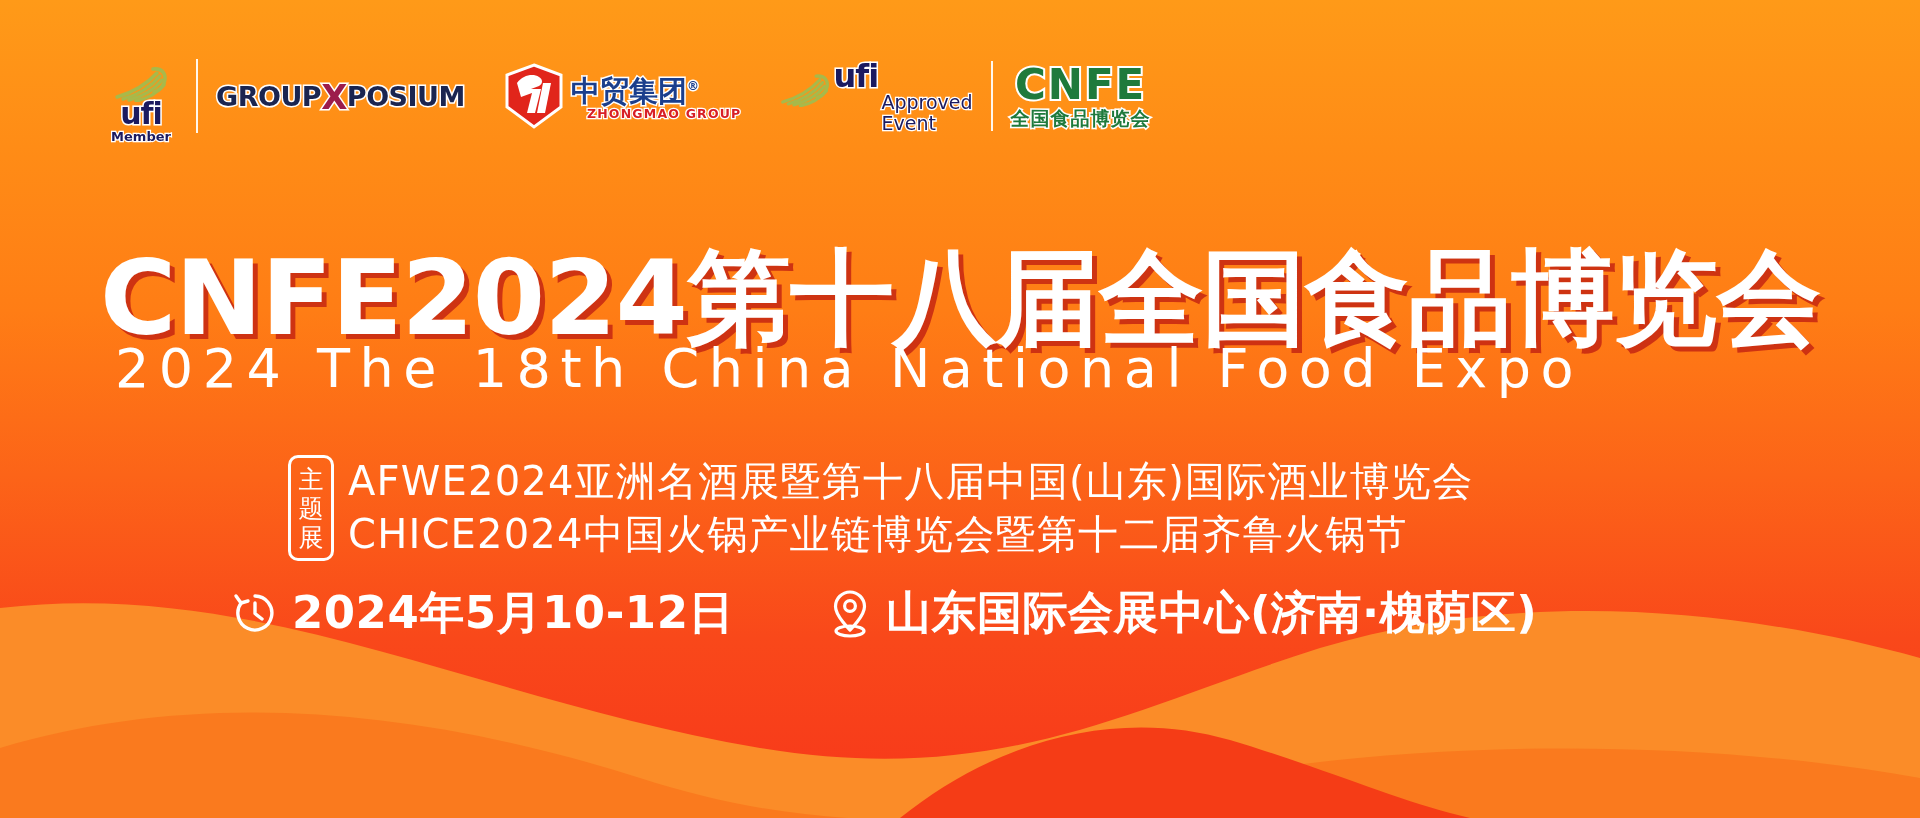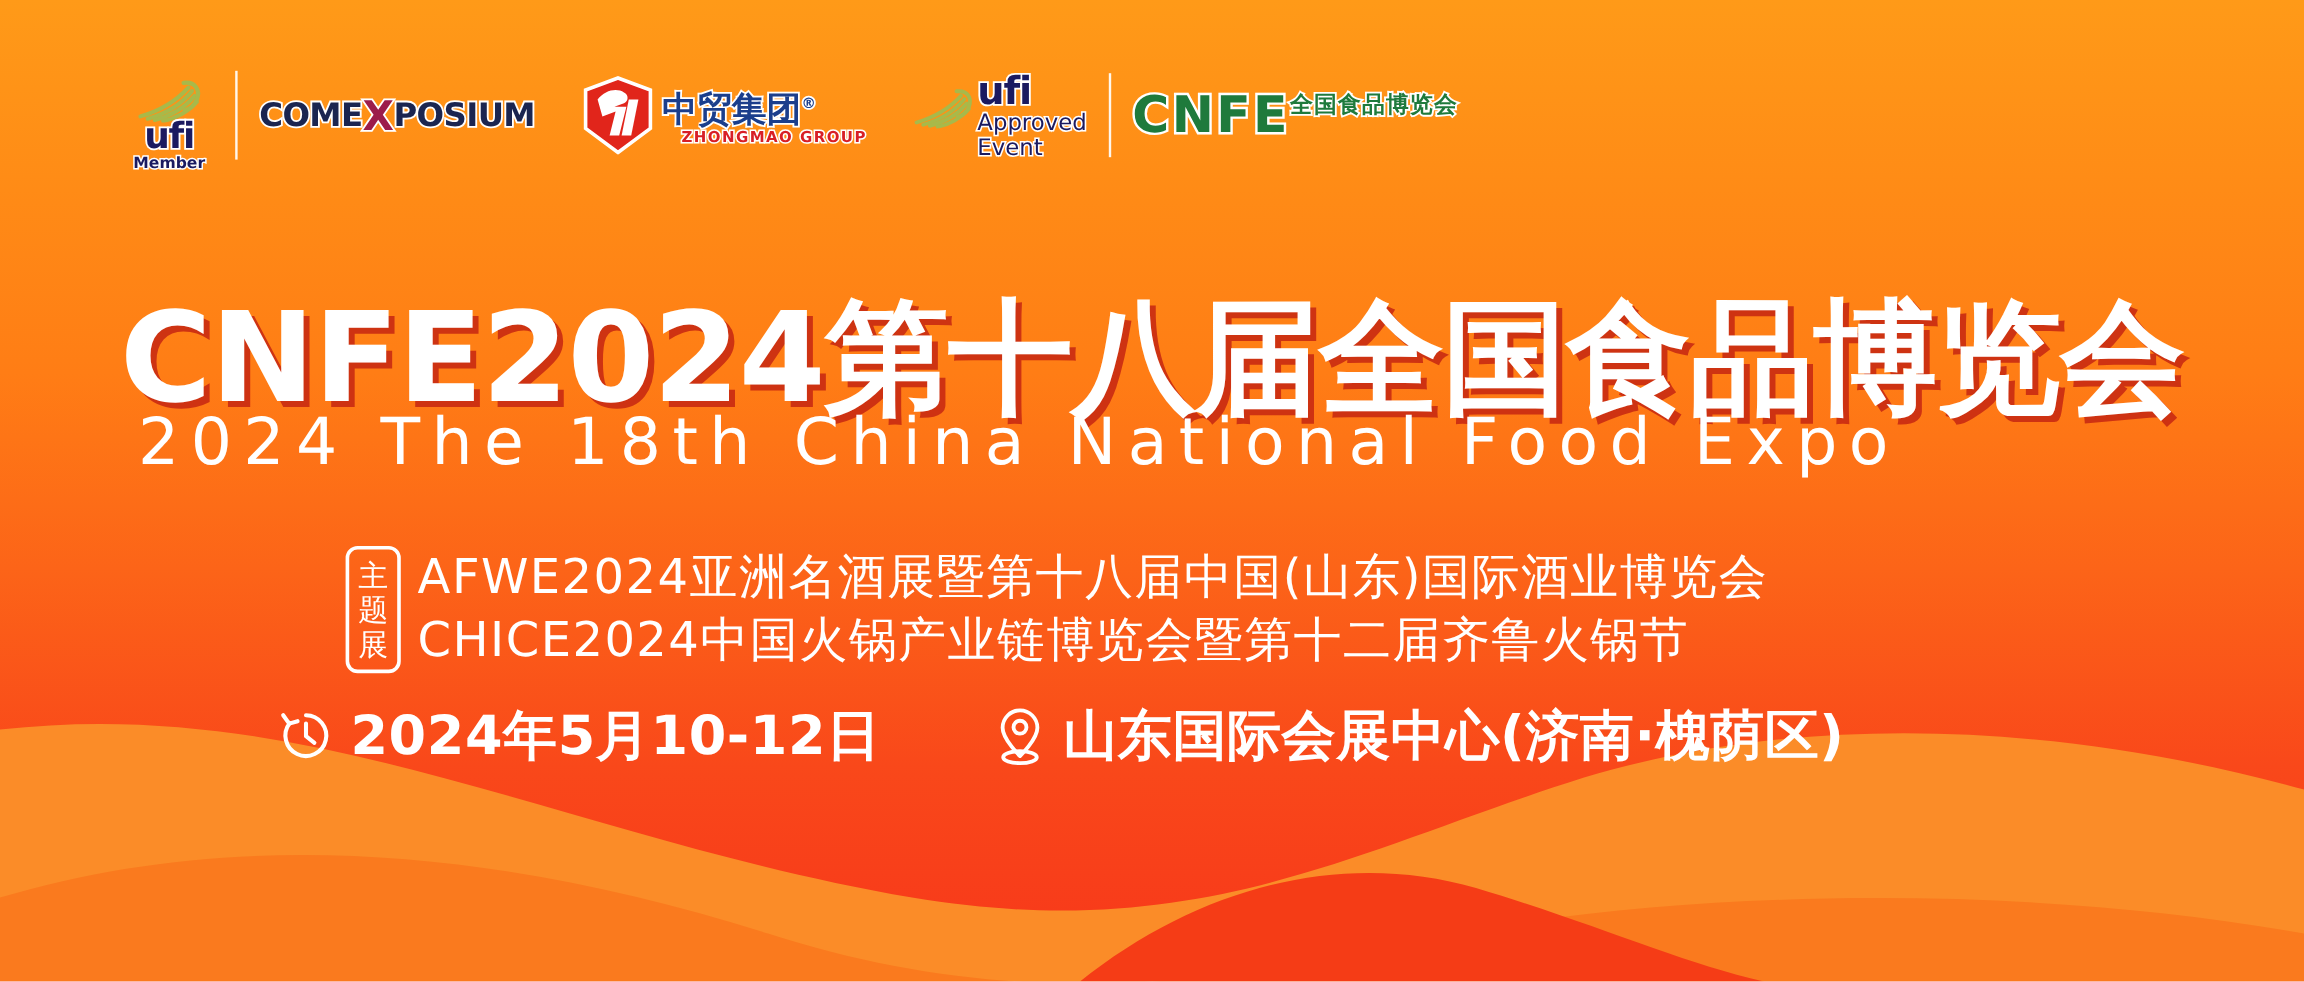--- a/index.html
+++ b/index.html
@@ -148,23 +148,24 @@
     paint-order: stroke fill;
   }
   .ufi-ap-sub {
     font-family: "DejaVu Sans", sans-serif;
     font-weight: 400;
     font-size: 19px;
     line-height: 21px;
     color: #1B1A60;
     -webkit-text-stroke: 2.6px #ffffff;
     paint-order: stroke fill;
-  }
-
-  .cnfe-logo { display:flex; flex-direction: row; }
+    margin-left: 48px;
+  }
+
+  .cnfe-logo { display:flex; flex-direction: column; align-items: center; }
   .cnfe-en {
     font-family: "DejaVu Sans", sans-serif;
     font-weight: 700;
     font-size: 42px;
     line-height: 42px;
     letter-spacing: 2px;
     color: #1F7A3C;
     -webkit-text-stroke: 4px #ffffff;
     paint-order: stroke fill;
   }
@@ -296,21 +297,21 @@
         </g>
         <path d="M40,3 C50,2 54,9 51,17 C49,22 45,25 41,26" stroke="#A8B94A" stroke-width="3.6" fill="none" stroke-linecap="round"></path>
       </svg>
       <div class="ufi-word">ufi</div>
       <div class="ufi-sub">Member</div>
     </div>
 
     <div class="logo-sep"></div>
 
     <div class="comex">
-      <span>COME</span>
+      <span>GROUP</span>
         <span class="x">X</span>
         <span>POSIUM</span>
     </div>
 
     <div class="logo-sep" style="visibility:hidden"></div>
 
     <div class="zhongmao">
       <svg class="zm-mark" width="62" height="66" viewBox="0 0 62 66">
         <path d="M31,2 L58,12 L58,44 L31,64 L4,44 L4,12 Z" fill="#E1251B" stroke="#ffffff" stroke-width="3"></path>
         <path d="M14,20 C20,12 30,10 36,14 C40,16 40,21 36,23 L28,26 L38,26 L32,50 L24,50 L29,30 L18,34 Z" fill="#ffffff"></path>

